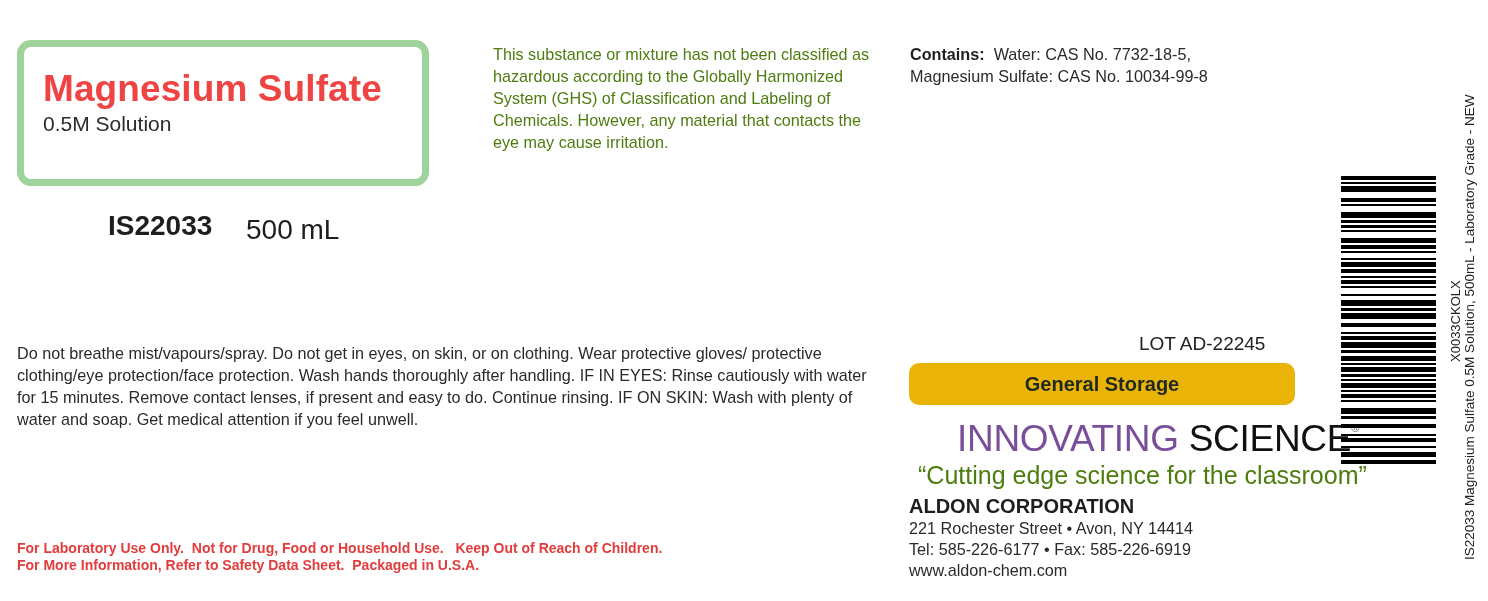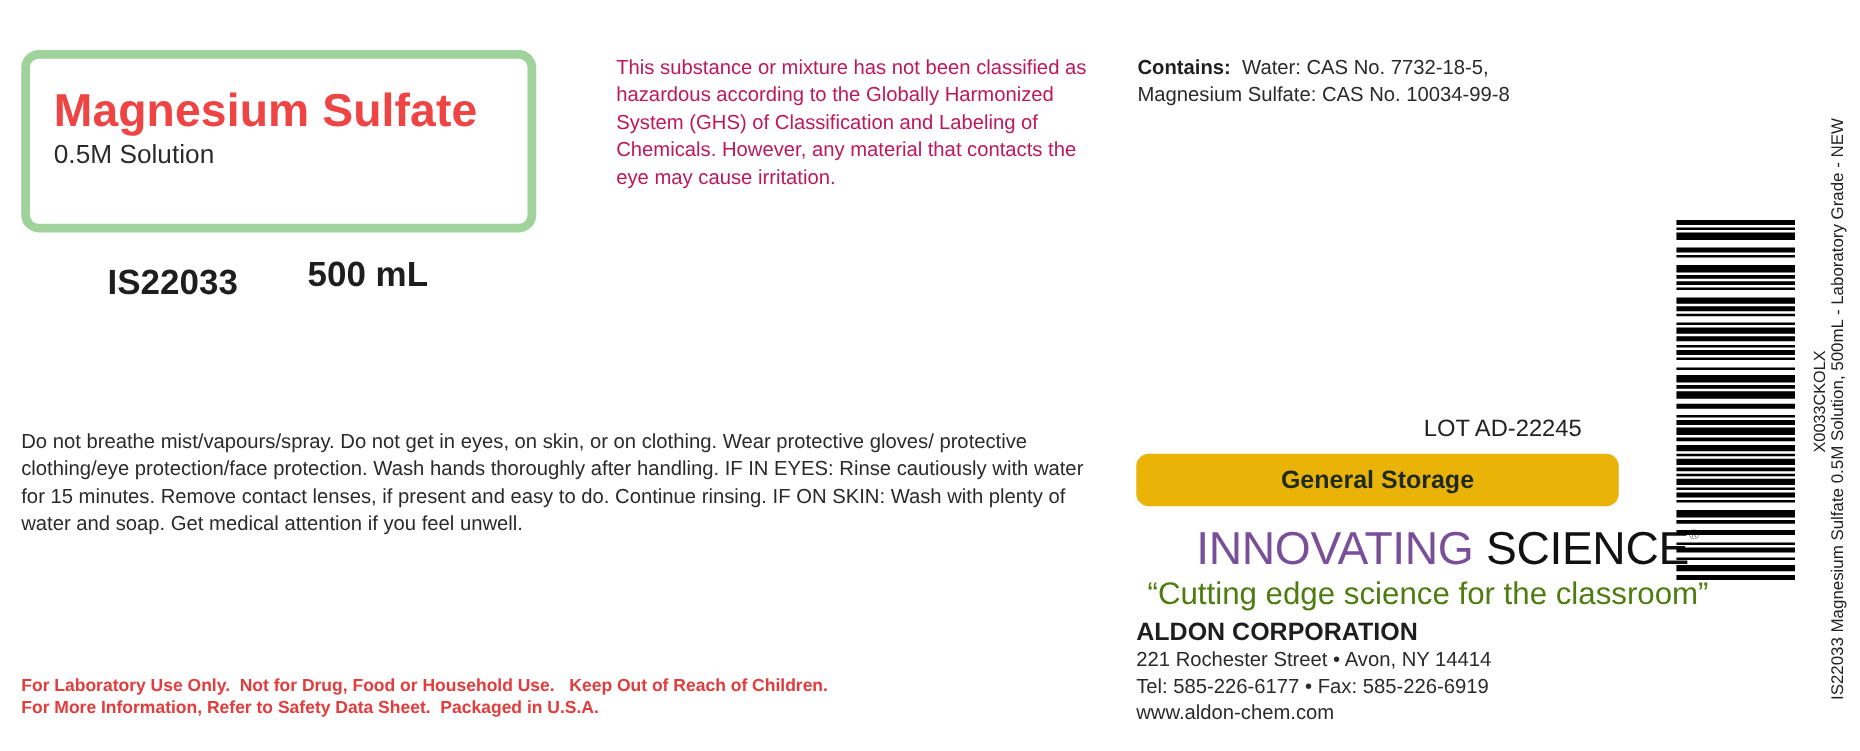--- a/index.html
+++ b/index.html
@@ -4,24 +4,24 @@
   <style>
     html, body { margin:0; padding:0; background:#ffffff; }
     body { width:1488px; height:601px; position:relative; overflow:hidden;
            font-family:"Liberation Sans", sans-serif; color:#222222; }
     .abs { position:absolute; }
 
     .name-box { left:17px; top:40px; width:412px; height:146px;
                 border:7px solid #9fd39b; border-radius:14px; box-sizing:border-box; }
     .product-name { left:43px; top:68px; font-size:37px; font-weight:bold; color:#ef4444; letter-spacing:0.1px; white-space:nowrap; }
     .product-sub  { left:43px; top:112px; font-size:21px; color:#2b2b2b; white-space:nowrap; }
-    .catalog { left:86px; top:210px; font-size:28px; font-weight:bold; color:#1e1e1e; white-space:nowrap; }
-    .volume  { left:246px; top:204px; font-size:28px; font-weight:bold; color:#1e1e1e; white-space:nowrap; }
+    .catalog { left:108px; top:210px; font-size:28px; font-weight:bold; color:#1e1e1e; white-space:nowrap; }
+    .volume  { left:246px; top:214px; font-size:28px; font-weight:normal; color:#1e1e1e; white-space:nowrap; }
 
-    .ghs { left:493px; top:44px; width:380px; font-size:16.2px; line-height:21.9px; color:#be185d; }
+    .ghs { left:493px; top:44px; width:380px; font-size:16.2px; line-height:21.9px; color:#4d7c0f; }
 
     .contains { left:910px; top:44px; width:420px; font-size:16.2px; line-height:21.9px; color:#2a2a2a; }
     .contains b { color:#1e1e1e; }
 
     .precaution { left:17px; top:343px; width:860px; font-size:16.2px; line-height:21.9px; color:#2a2a2a; }
 
     .disclaimer { left:17px; top:540px; font-size:14px; line-height:17px; font-weight:bold; color:#e23c3c; white-space:pre; }
 
     .lot { left:1139px; top:333px; font-size:19px; color:#222; white-space:nowrap; }
     .storage { left:909px; top:363px; width:386px; height:42px; background:#eab308;

